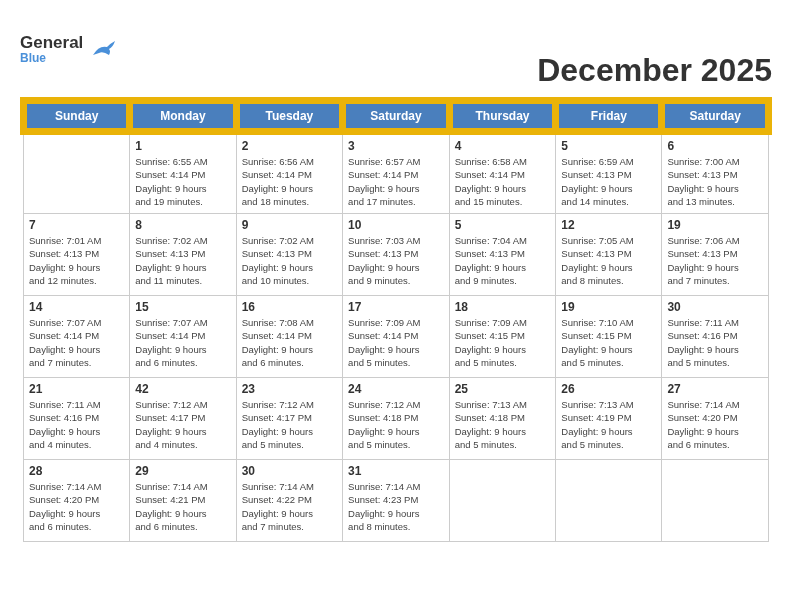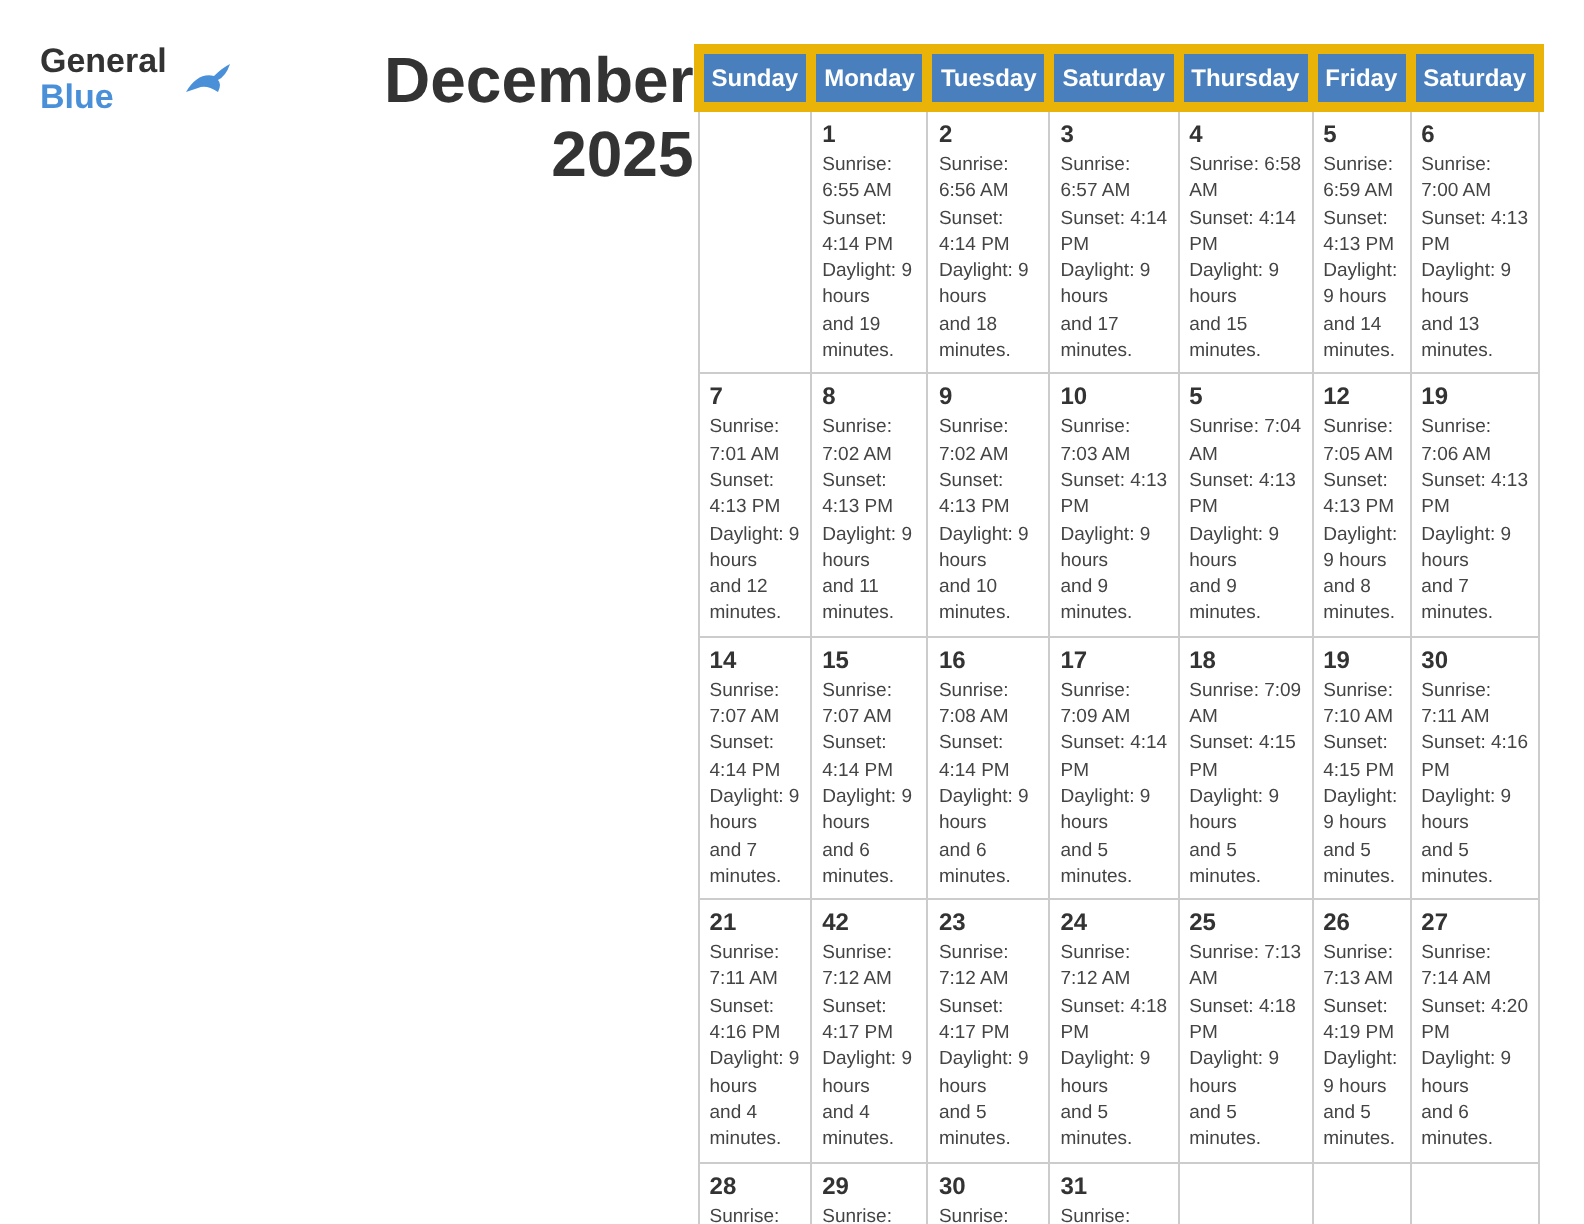--- a/index.html
+++ b/index.html
@@ -6,36 +6,38 @@
     body {
       width: 792px;
       height: 612px;
       font-family: Arial, sans-serif;
       background: #fff;
       overflow: hidden;
     }
     .page {
       width: 792px;
       height: 452px;
-      padding: 22px 20px 10px 20px;
+      padding: 34px 20px 10px 20px;
       display: flex;
+      flex-direction: column;
     }
     .header {
       display: flex;
       justify-content: space-between;
       align-items: flex-start;
       margin-bottom: 8px;
     }
     .logo {
       display: flex;
       flex-direction: column;
       align-items: flex-start;
     }
     .title-block {
       text-align: right;
+      margin-top: 18px;
     }
     .month-title {
       font-size: 32px;
       font-weight: bold;
       color: #333;
     }
     .location {
       font-size: 14px;
       color: #555;
     }
@@ -44,22 +46,22 @@
       border-collapse: collapse;
       flex: 1;
       font-size: 10.5px;
     }
     .calendar-table thead th {
       background-color: #4a7fbd;
       color: #fff;
       font-size: 12px;
       font-weight: bold;
       padding: 5px 4px;
-      text-align: right;
-      border: 5px solid #eab308;
+      text-align: center;
+      border: 7px solid #eab308;
     }
     .calendar-table tbody td {
       border: 1px solid #ccc;
       vertical-align: top;
       padding: 4px 5px;
       width: 108px;
       min-height: 70px;
       height: 82px;
     }
     .day-number {
@@ -78,21 +80,21 @@
   </style>
 </head>
 <body>
 
 <div class="page">
   <div class="header">
     <div class="logo">
       <div style="display:flex;align-items:center;gap:4px;">
         <div style="display:flex;flex-direction:column;line-height:1.05;">
           <span style="font-size:17px;font-weight:bold;color:#333;">General</span>
-          <span style="font-size:17px;font-weight:bold;color:#4a90d9;">Blue</span>
+          <span style="font-size:12px;font-weight:bold;color:#4a90d9;">Blue</span>
         </div>
         <svg width="28" height="24" viewBox="0 0 28 24" style="margin-left:2px;">
           <path d="M4 18 Q10 8 18 10 Q22 6 26 4 Q24 10 20 12 Q22 14 20 18 Q14 14 10 16 Z" fill="#4a90d9"></path>
         </svg>
       </div>
     </div>
     <div class="title-block">
       <div class="month-title">December 2025</div>
     </div>
   </div>

